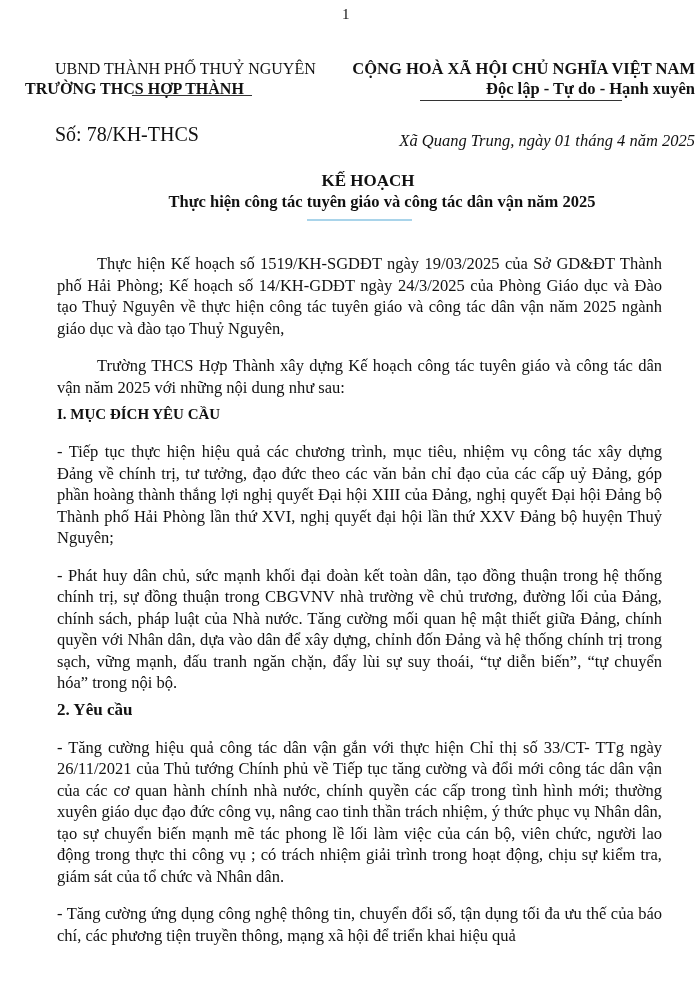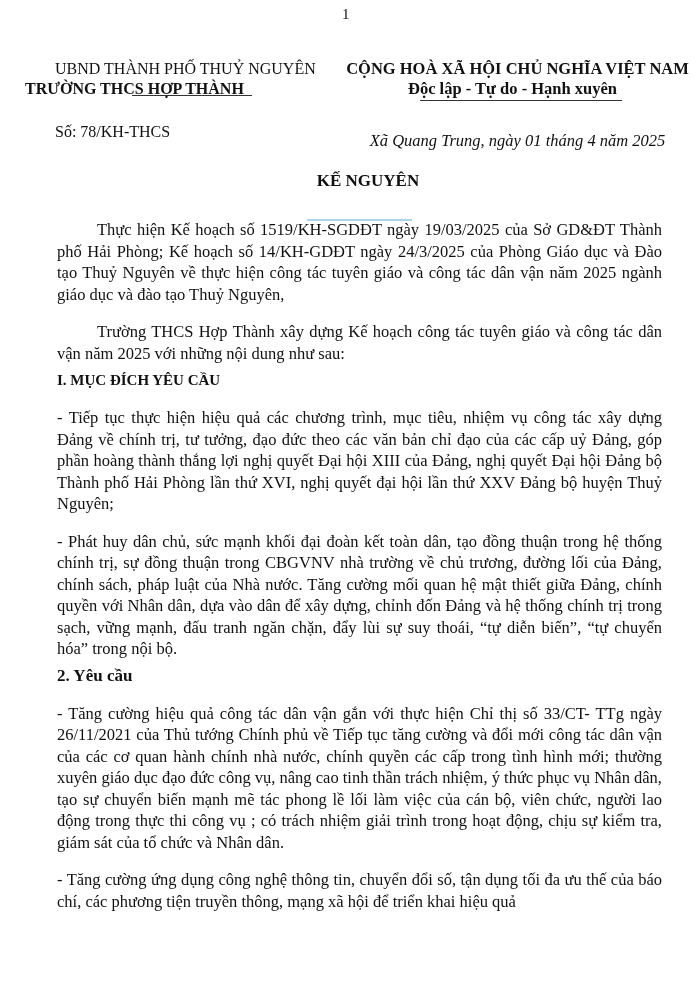--- a/index.html
+++ b/index.html
@@ -6,31 +6,31 @@
   body {
     width: 700px; height: 1000px; overflow: hidden; position: relative;
     font-family: "Liberation Serif", "DejaVu Serif", serif;
     color: #111111;
   }
   .page-number { position: absolute; top: 6px; left: 342px; font-size: 15px; }
   .hdr-left { position: absolute; top: 59px; left: 55px; width: 275px; }
   .hdr-left .org1 { font-size: 16px; line-height: 20px; white-space: nowrap; }
   .hdr-left .org2 { font-size: 16px; line-height: 20px; font-weight: bold; white-space: nowrap; margin-left: -30px; }
   .hdr-left .rule { position: absolute; left: 77px; top: 36px; width: 120px; height: 1px; background: #333; }
-  .hdr-left .docno { font-size: 16px; margin-top: 24px; }
-  .hdr-right { position: absolute; top: 59px; left: 340px; width: 355px; text-align: center; }
+  .hdr-left .docno { font-size: 20px; margin-top: 24px; }
+  .hdr-right { position: absolute; top: 59px; left: 340px; width: 355px; text-align: right; }
   .hdr-right .nation { font-size: 16.5px; line-height: 20px; font-weight: bold; white-space: nowrap; }
   .hdr-right .motto { font-size: 16.5px; line-height: 20px; font-weight: bold; white-space: nowrap; margin-left: -10px; }
   .hdr-right .rule { position: absolute; left: 80px; top: 41px; width: 202px; height: 1px; background: #333; }
   .hdr-right .date { font-size: 16.5px; font-style: italic; margin-top: 32px; white-space: nowrap; }
   .title-block { position: absolute; top: 170px; left: 0; width: 700px; text-align: center; }
   .title-block .t1 { font-size: 17px; font-weight: bold; line-height: 22px; margin-left: 36px; }
   .title-block .t2 { font-size: 16.5px; font-weight: bold; line-height: 20px; margin-left: 64px; }
   .title-block .rule { position: absolute; top: 49px; left: 307px; width: 105px; height: 2px; background: #a9d4ea; }
-  .content { position: absolute; top: 219px; left: 57px; width: 605px; font-size: 16.5px; line-height: 21.5px; }
+  .content { position: absolute; top: 253px; left: 57px; width: 605px; font-size: 16.5px; line-height: 21.5px; }
   .content p { margin: 0; text-align: justify; }
   .content p.indent { text-indent: 40px; }
   .content p.gap { margin-top: 16px; }
   .content h2 { margin: 5px 0 0 0; font-size: 15px; font-weight: bold; line-height: 22px; }
   .content h3 { margin: 5px 0 0 0; font-size: 17px; font-weight: bold; line-height: 22px; }
 </style>
 </head>
 <body>
 
 <div class="page-number">1</div>
@@ -43,21 +43,22 @@
 </div>
 
 <div class="hdr-right">
   <div class="nation">CỘNG HOÀ XÃ HỘI CHỦ NGHĨA VIỆT NAM</div>
   <div class="motto">Độc lập - Tự do - Hạnh xuyên</div>
   <div class="rule"></div>
   <div class="date">Xã Quang Trung, ngày 01 tháng 4 năm 2025</div>
 </div>
 
 <div class="title-block">
-  <div class="t1">KẾ NGUYÊN</div>
+  <div class="t1">KẾ HOẠCH</div>
+  <div class="t2">Thực hiện công tác tuyên giáo và công tác dân vận năm 2025</div>
   <div class="rule"></div>
 </div>
 
 <div class="content">
   <p class="indent">Thực hiện Kế hoạch số 1519/KH-SGDĐT ngày 19/03/2025 của Sở GD&amp;ĐT Thành phố Hải Phòng; Kế hoạch số 14/KH-GDĐT ngày 24/3/2025 của Phòng Giáo dục và Đào tạo Thuỷ Nguyên về thực hiện công tác tuyên giáo và công tác dân vận năm 2025 ngành giáo dục và đào tạo Thuỷ Nguyên,</p>
   <p class="indent gap">Trường THCS Hợp Thành xây dựng Kế hoạch công tác tuyên giáo và công tác dân vận năm 2025 với những nội dung như sau:</p>
 
   <h2>I. MỤC ĐÍCH YÊU CẦU</h2>
 
   <p class="gap">- Tiếp tục thực hiện hiệu quả các chương trình, mục tiêu, nhiệm vụ công tác xây dựng Đảng về chính trị, tư tưởng, đạo đức theo các văn bản chỉ đạo của các cấp uỷ Đảng, góp phần hoàng thành thắng lợi nghị quyết Đại hội XIII của Đảng, nghị quyết Đại hội Đảng bộ Thành phố Hải Phòng lần thứ XVI, nghị quyết đại hội lần thứ XXV Đảng bộ huyện Thuỷ Nguyên;</p>

